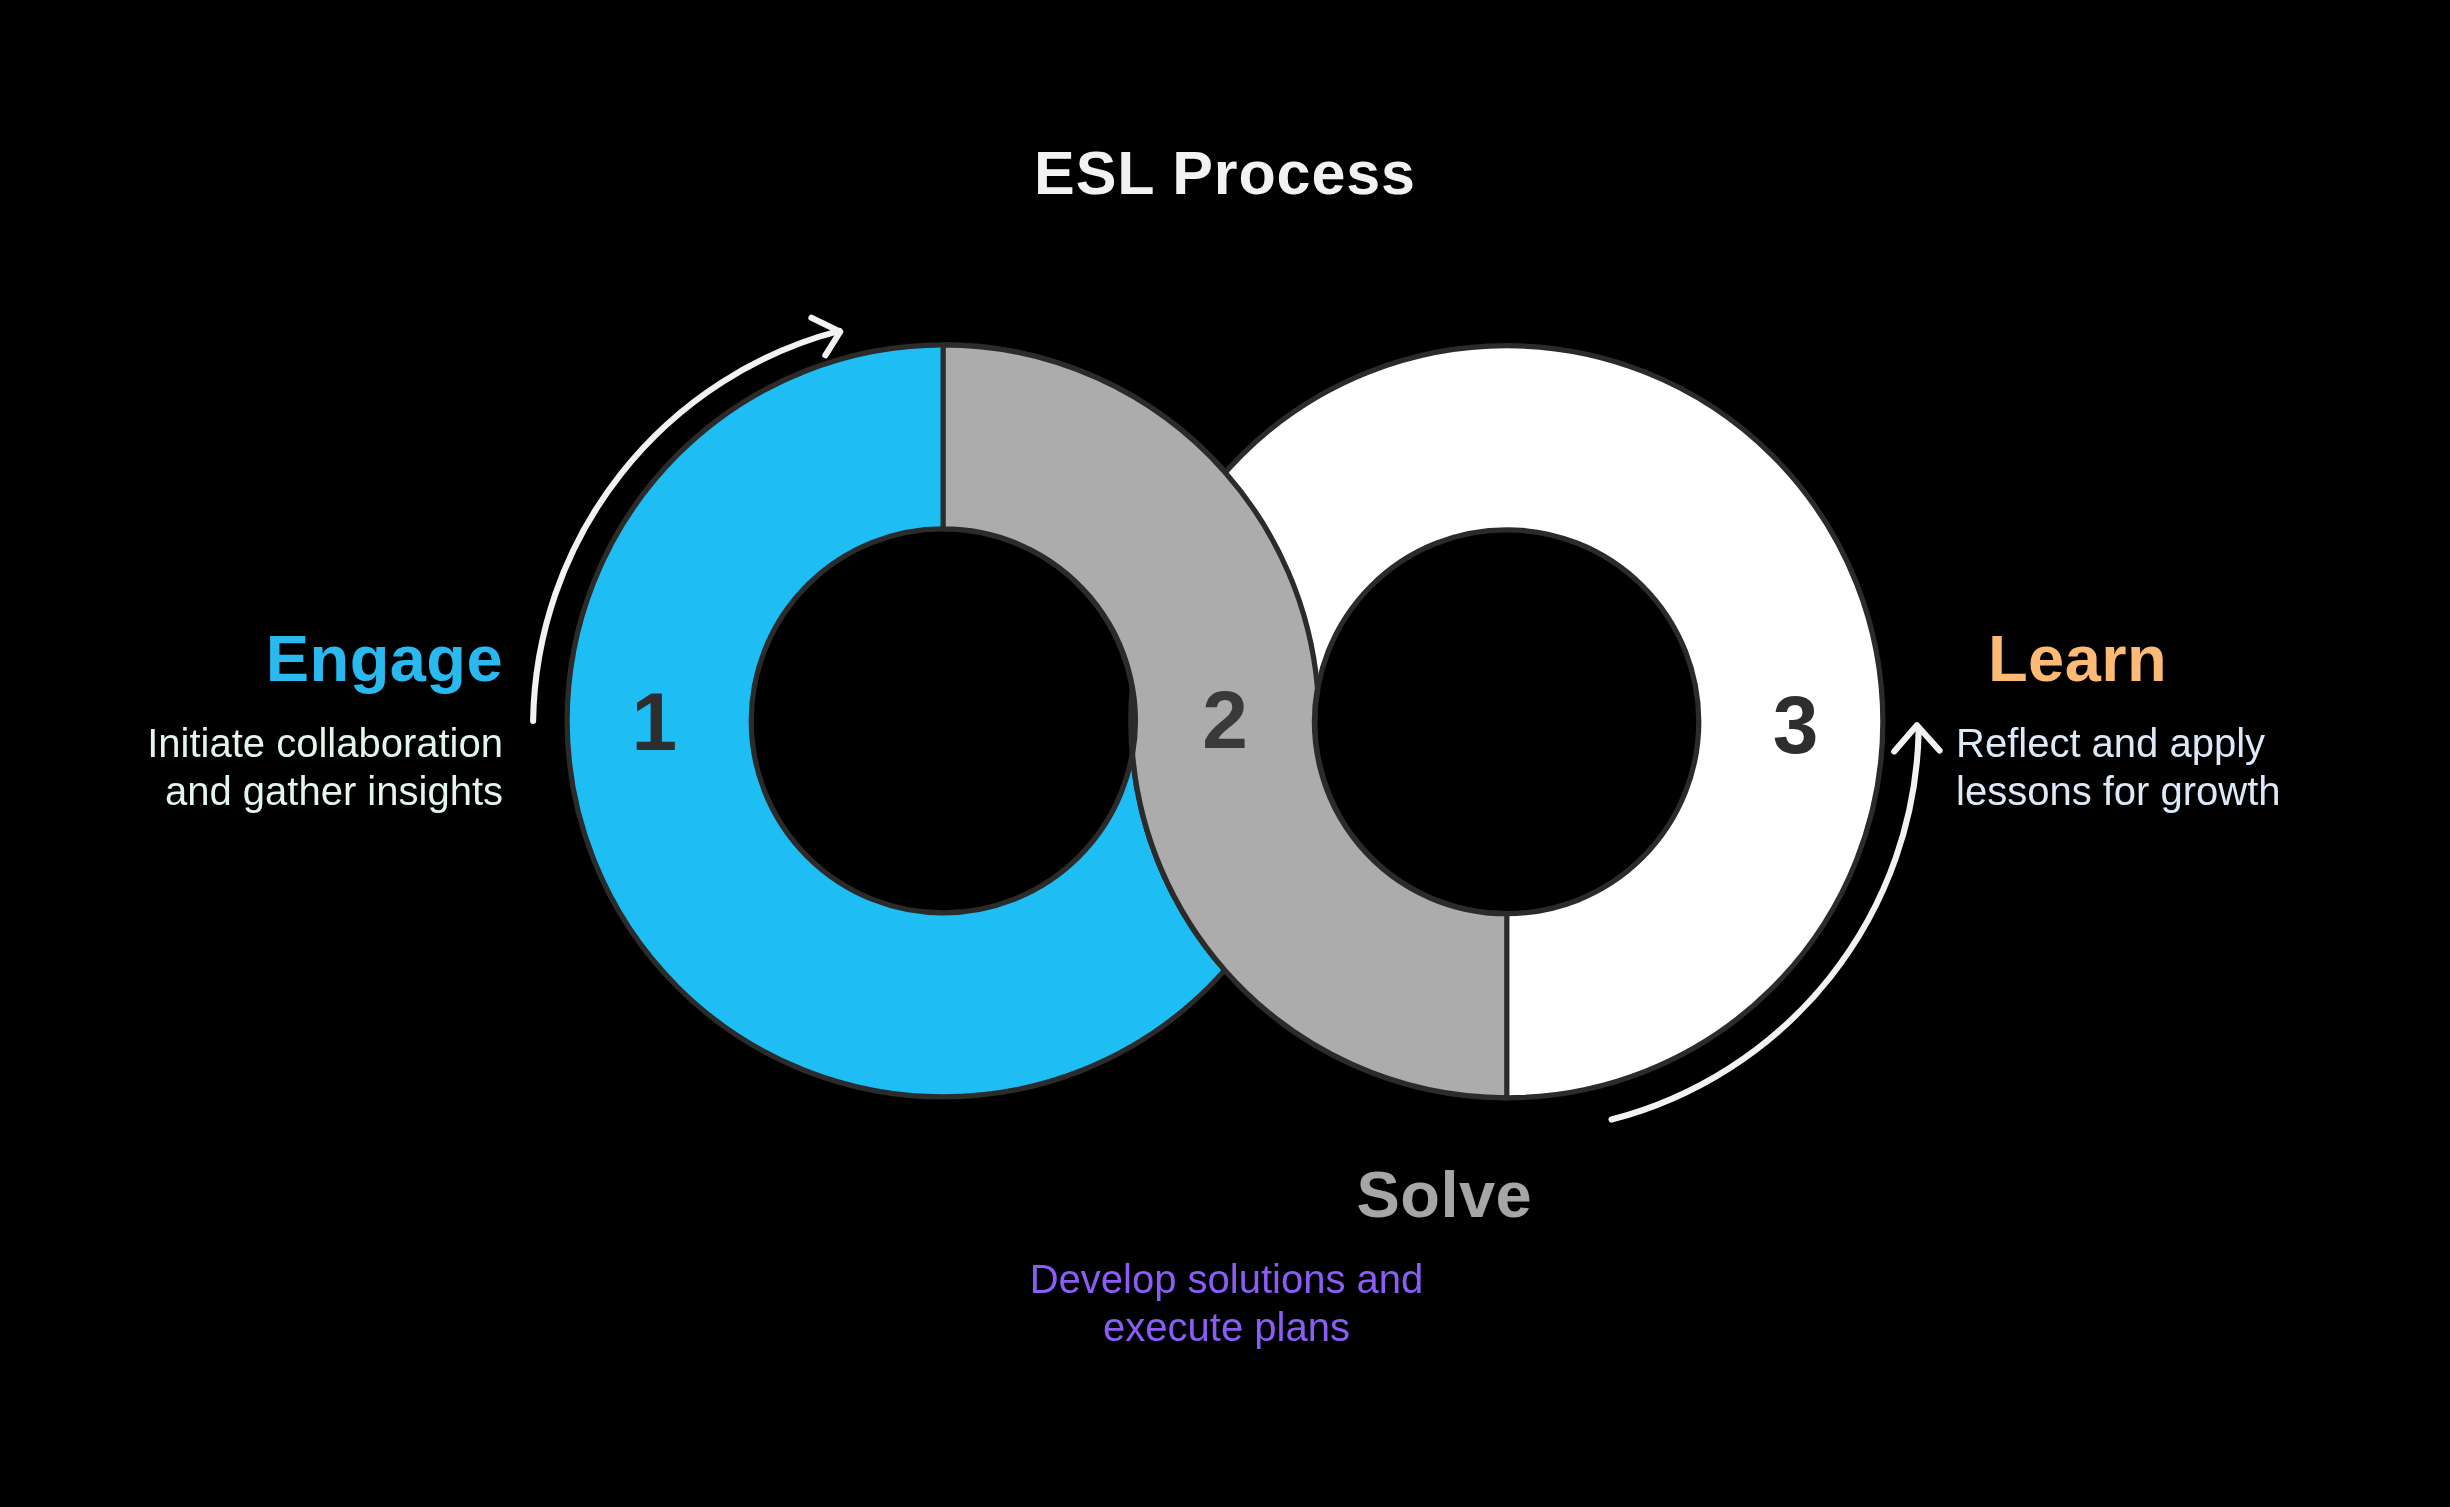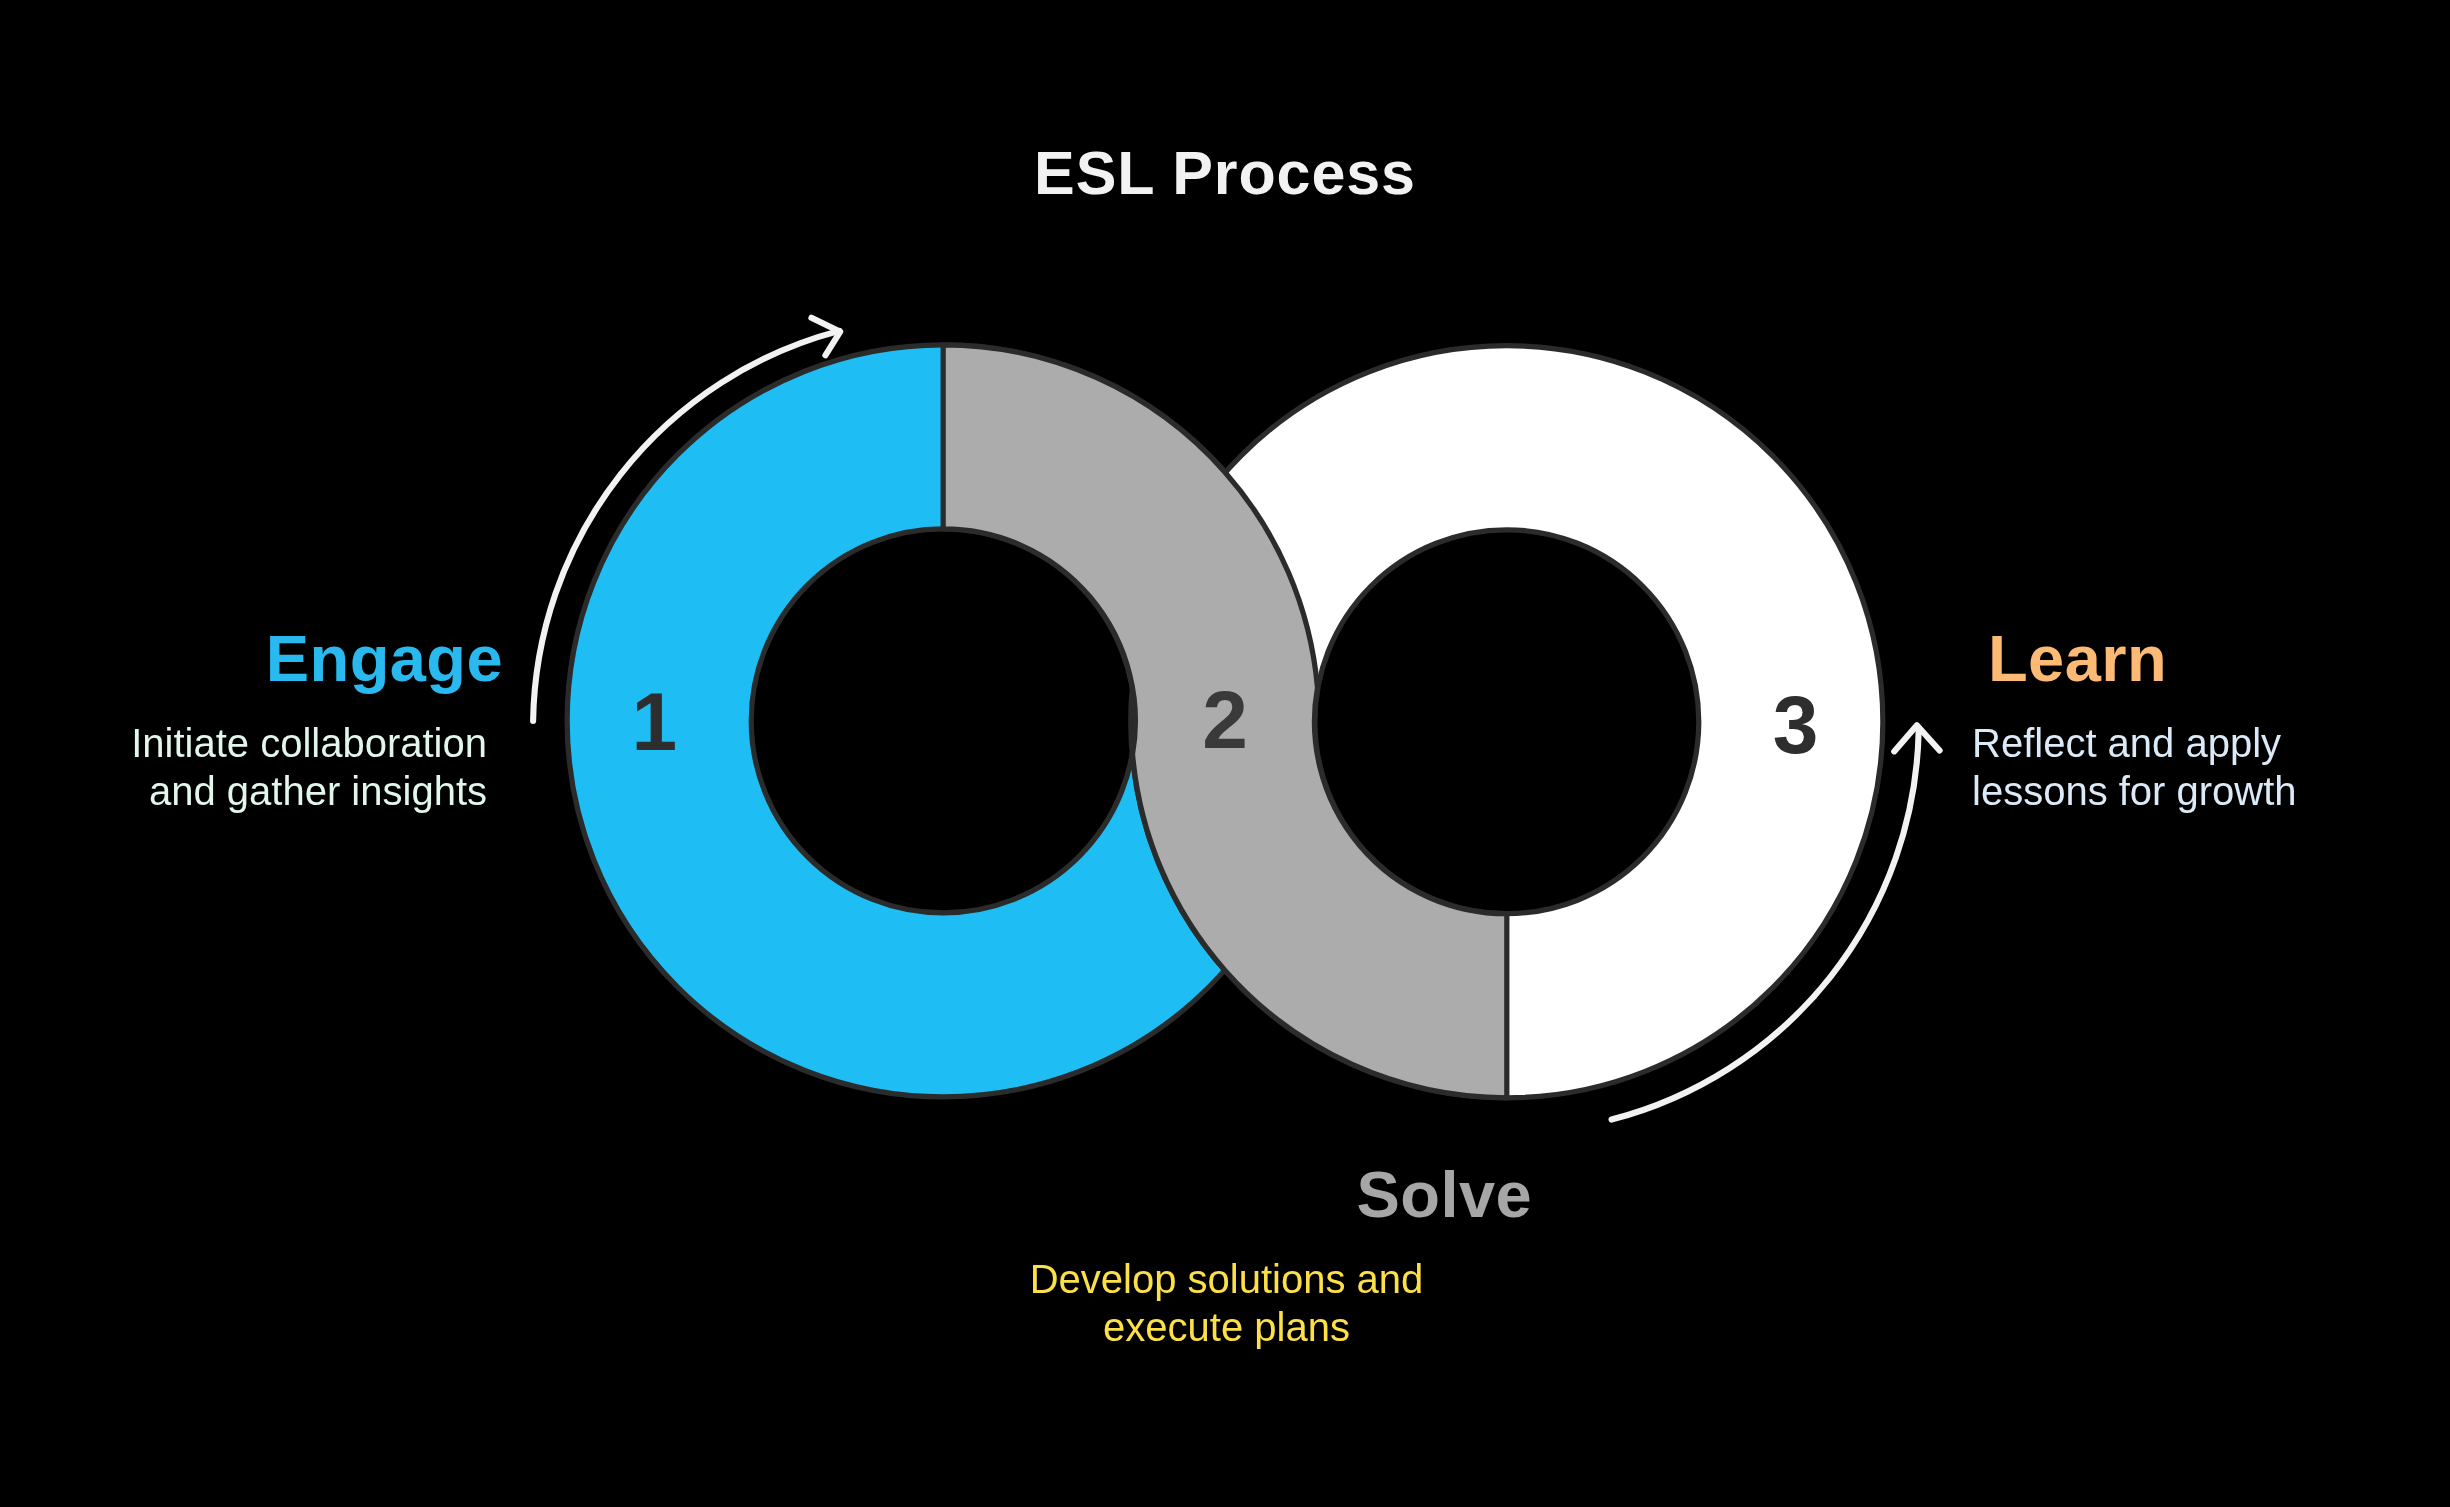--- a/index.html
+++ b/index.html
@@ -17,30 +17,30 @@
     left: 0; right: 0;
     top: 138px;
     text-align: center;
     font-size: 61px;
     font-weight: bold;
     color: #F2F2F2;
     letter-spacing: 0.9px;
   }
   .label-block { position: absolute; }
   .label-block h2 { margin: 0 0 23px 0; font-size: 65px; font-weight: bold; letter-spacing: 0.4px; padding-left: 32px; }
-  .label-block p  { margin: 16px; font-size: 40px; line-height: 1.2; white-space: pre-line; }
+  .label-block p  { margin: 0; font-size: 40px; line-height: 1.2; white-space: pre-line; }
   .block-engage { left: 0; width: 503px; top: 621px; text-align: right; }
   .block-engage h2 { color: #29B9EE; }
   .block-engage p  { color: #E2F6EC; }
   .block-learn { left: 1956px; width: 489px; top: 621px; text-align: left; }
   .block-learn h2 { color: #fdba74; }
   .block-learn p  { color: #DCEAF8; }
   .block-solve { left: 921px; width: 611px; top: 1157px; text-align: center; }
   .block-solve h2 { color: #A6A6A6; text-align: right; }
-  .block-solve p  { color: #fde047; }
+  .block-solve p  { color: #8b5cf6; }
   .step-number {
     font-size: 94px;
     font-weight: bold;
     text-anchor: middle;
   }
 </style>
 </head>
 <body>
 
 <div class="stage">

